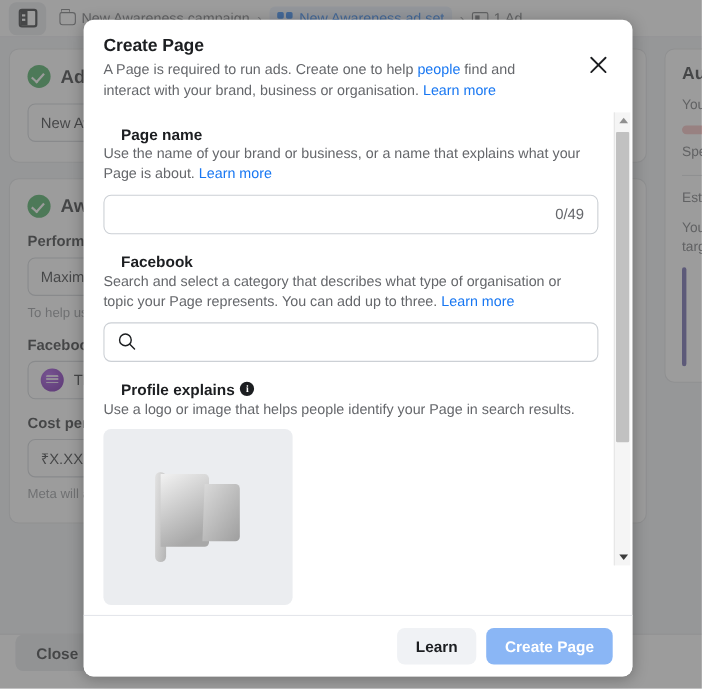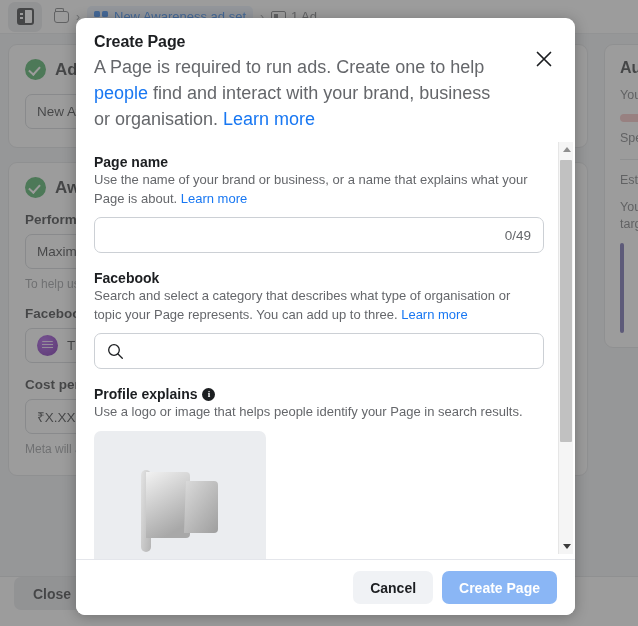--- a/index.html
+++ b/index.html
@@ -253,21 +253,21 @@
     flex: 0 0 auto;
   }
   .modal-title {
     font-size: 16px;
     font-weight: bold;
     color: #1c1e21;
     margin: 0 0 3px;
     letter-spacing: -0.1px;
   }
   .modal-sub {
-    font-size: 18px;
+    font-size: 13px;
     color: #65676b;
     line-height: 1.45;
     margin: 0;
     max-width: 400px;
   }
   .lnk { color: #1877f2; text-decoration: none; }
   .modal-close {
     position: absolute;
     top: 30px; right: 20px;
     width: 22px; height: 22px;
@@ -280,21 +280,21 @@
   .modal-body {
     flex: 1 1 auto;
     position: relative;
     padding: 12px 20px 0 18px;
     overflow: hidden;
   }
   .field-label {
     font-size: 14px;
     font-weight: bold;
     color: #1c1e21;
-    margin: 0 0 1px;
+    margin: 0 16px 1px;
     display: flex;
     align-items: center;
     gap: 5px;
   }
   .field-help {
     font-size: 13px;
     color: #65676b;
     line-height: 1.42;
     margin: 0 0 9px;
     max-width: 445px;
@@ -403,20 +403,21 @@
 
 <div id="app-background">
 
   <div class="topbar">
     <div class="panel-toggle">
       <span class="panel-glyph"></span>
     </div>
     <div class="crumbs">
       <div class="crumb">
         <span class="ic-folder"></span>
+        <span>New Awareness campaign</span>
       </div>
       <span class="crumb-sep">›</span>
       <div class="crumb active">
         <span class="ic-squares">
             <i></i>
             <i></i>
           </span>
         <span>New Awareness ad set</span>
       </div>
       <span class="crumb-sep">›</span>
@@ -548,16 +549,16 @@
           <span class="tri-up"></span>
         </div>
       <div class="thumb"></div>
       <div class="arrow down">
           <span class="tri-down"></span>
         </div>
     </div>
   </div>
 
   <div class="modal-footer">
-    <button class="btn btn-cancel">Cancel</button>
+    <button class="btn btn-cancel">Learn</button>
     <button class="btn btn-primary">Create Page</button>
   </div>
 </div>
 
 </body></html>

